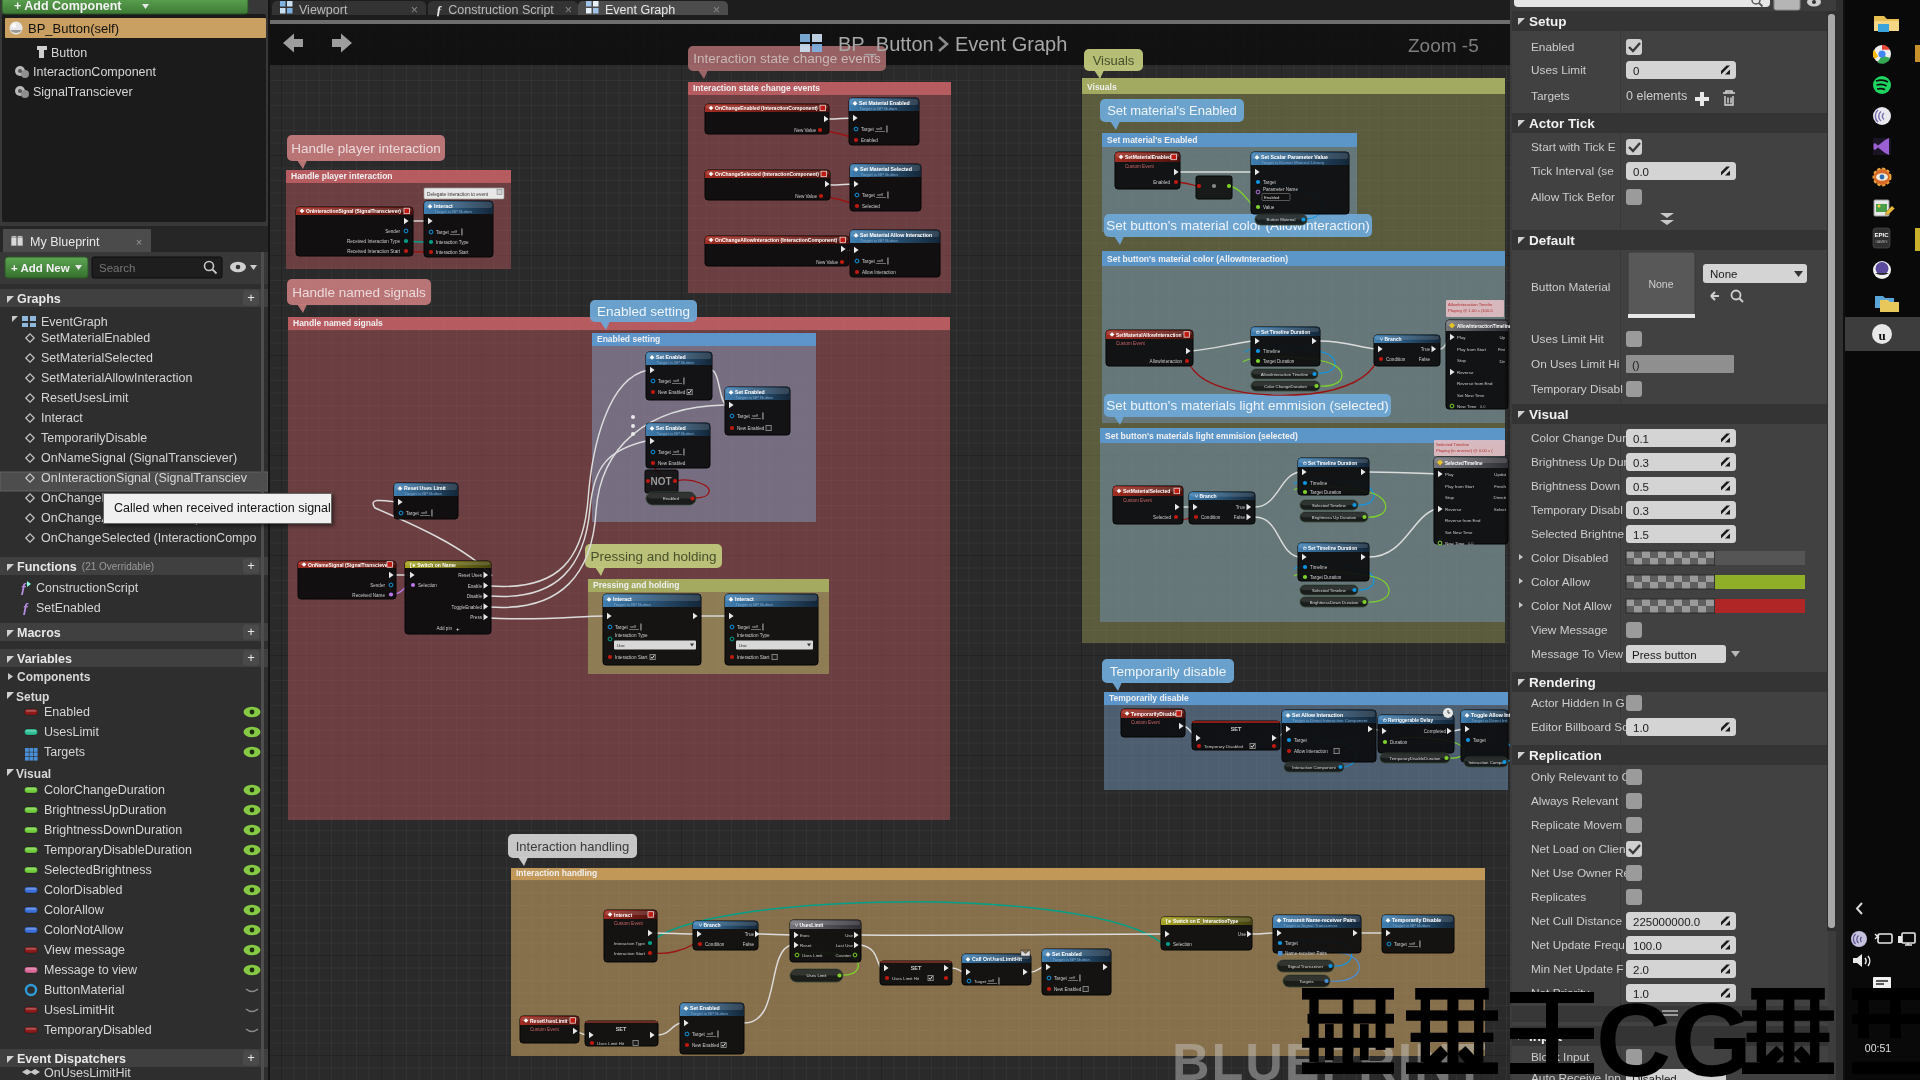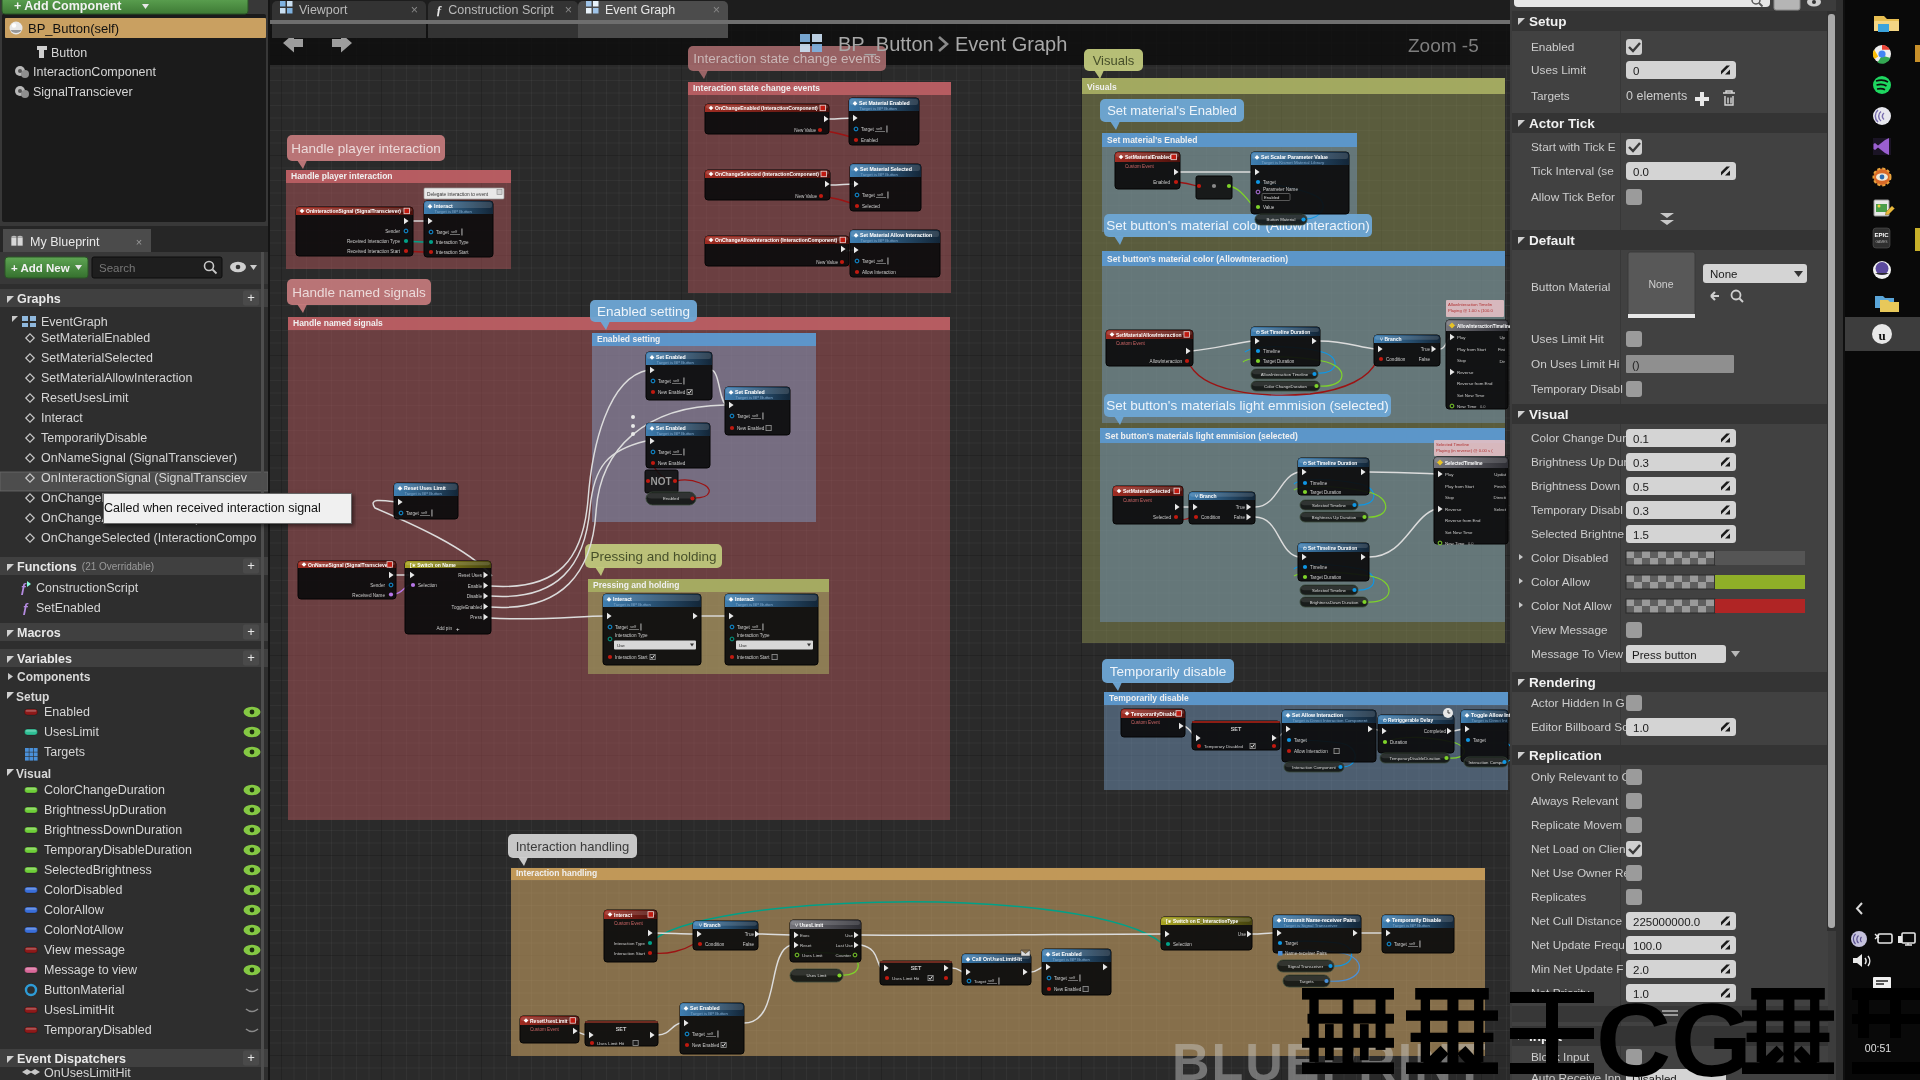--- a/index.html
+++ b/index.html
@@ -7,21 +7,21 @@
 #grid{position:absolute;left:0;top:23px;width:1240px;height:1057px;
 background-image:
  linear-gradient(rgba(0,0,0,0.30) 1px,transparent 1px),
  linear-gradient(90deg,rgba(0,0,0,0.30) 1px,transparent 1px),
  linear-gradient(rgba(255,255,255,0.04) 1px,transparent 1px),
  linear-gradient(90deg,rgba(255,255,255,0.04) 1px,transparent 1px);
 background-size:100px 100px,100px 100px,12.5px 12.5px,12.5px 12.5px;
 background-position:-89px -68px,-89px -68px,-1.5px -5.5px,-1.5px -5.5px;}
 #topband{position:absolute;left:0;top:23px;width:1240px;height:42px;background:rgba(12,12,12,0.82)}
 #tabs{position:absolute;left:0;top:0;width:1240px;height:23px;background:#1d1d1d}
-.tab{position:absolute;top:1px;height:37px;border-radius:5px 5px 0 0;background:#333;color:#b9b9b9;font-size:12.5px;line-height:19px}
+.tab{position:absolute;top:1px;height:14px;border-radius:5px 5px 0 0;background:#333;color:#b9b9b9;font-size:12.5px;line-height:19px}
 .tab .ic{display:inline-block;margin:0 6px 0 8px}
 .tabline{position:absolute;left:0;top:20px;width:1240px;height:3.5px;background:#6e6e6e}
 svg{position:absolute;left:0;top:0}
 </style></head><body>
 <div id="root">
  <div id="canvas">
   <div id="grid"></div>
   <div id="topband"></div>
   <svg width="1240" height="1080" viewBox="270 0 1240 1080">
    <g>
@@ -1567,21 +1567,21 @@
       <path d="M57,936 l-4,0 l0,7 l4,0" fill="#e8e8e8"></path>
       <path d="M8,958 h4 l5,-4 v13 l-5,-4 h-4 z" fill="#e8e8e8"></path>
       <path d="M20,958 a5,5 0 0 1 0,6 M23,956 a8,8 0 0 1 0,10" stroke="#e8e8e8" stroke-width="1.5" fill="none"></path>
       <rect x="28" y="977" width="18" height="13" rx="1" fill="#f0f0f0"></rect>
       <path d="M31,981 h12 M31,984 h8" stroke="#222" stroke-width="1.6"></path>
       <text x="37" y="1022" font-size="9" fill="#e0e0e0" text-anchor="middle">ENG</text>
       <text x="33" y="1052" font-size="10.5" fill="#e0e0e0" text-anchor="middle">00:51</text>
       <text x="36" y="1070" font-size="8.5" fill="#e0e0e0" text-anchor="middle">2021/6/1</text>
     </svg>
 
- <div style="position:absolute;left:103px;top:493px;width:249px;height:31px;background:#f0f0f0;border:1px solid #666;box-shadow:2px 2px 4px rgba(0,0,0,0.5);color:#111;font-size:12.5px;line-height:29px;padding-left:0;z-index:30">Called when received interaction signal</div>
+ <div style="position:absolute;left:103px;top:493px;width:229px;height:31px;background:#f0f0f0;border:1px solid #666;box-shadow:2px 2px 4px rgba(0,0,0,0.5);color:#111;font-size:12.5px;line-height:29px;padding-left:10px;z-index:30">Called when received interaction signal</div>
  <svg width="1920" height="1080" style="left:0;top:0;z-index:40;pointer-events:none">
       <text x="1172" y="1080" font-size="52" fill="rgba(205,205,205,0.45)" font-weight="bold" letter-spacing="2">BLUEPRINT</text>
       <rect x="1302" y="988" width="92" height="11.610000000000001" fill="#000"></rect>
       <rect x="1307.52" y="1013.8" width="86.47999999999999" height="9.868500000000001" fill="#000"></rect>
       <rect x="1302" y="1037.88" width="92" height="9.868500000000001" fill="#000"></rect>
       <rect x="1302" y="1062.39" width="92" height="11.610000000000001" fill="#000"></rect>
       <rect x="1309.36" y="993.16" width="9.288000000000002" height="68.8" fill="#000"></rect>
       <rect x="1342.48" y="988" width="11.0295" height="86" fill="#000"></rect>
       <rect x="1375.6" y="988" width="9.868500000000001" height="61.919999999999995" fill="#000"></rect>
       <rect x="1325.0" y="1024.12" width="8.707500000000001" height="36.12" fill="#000"></rect>

